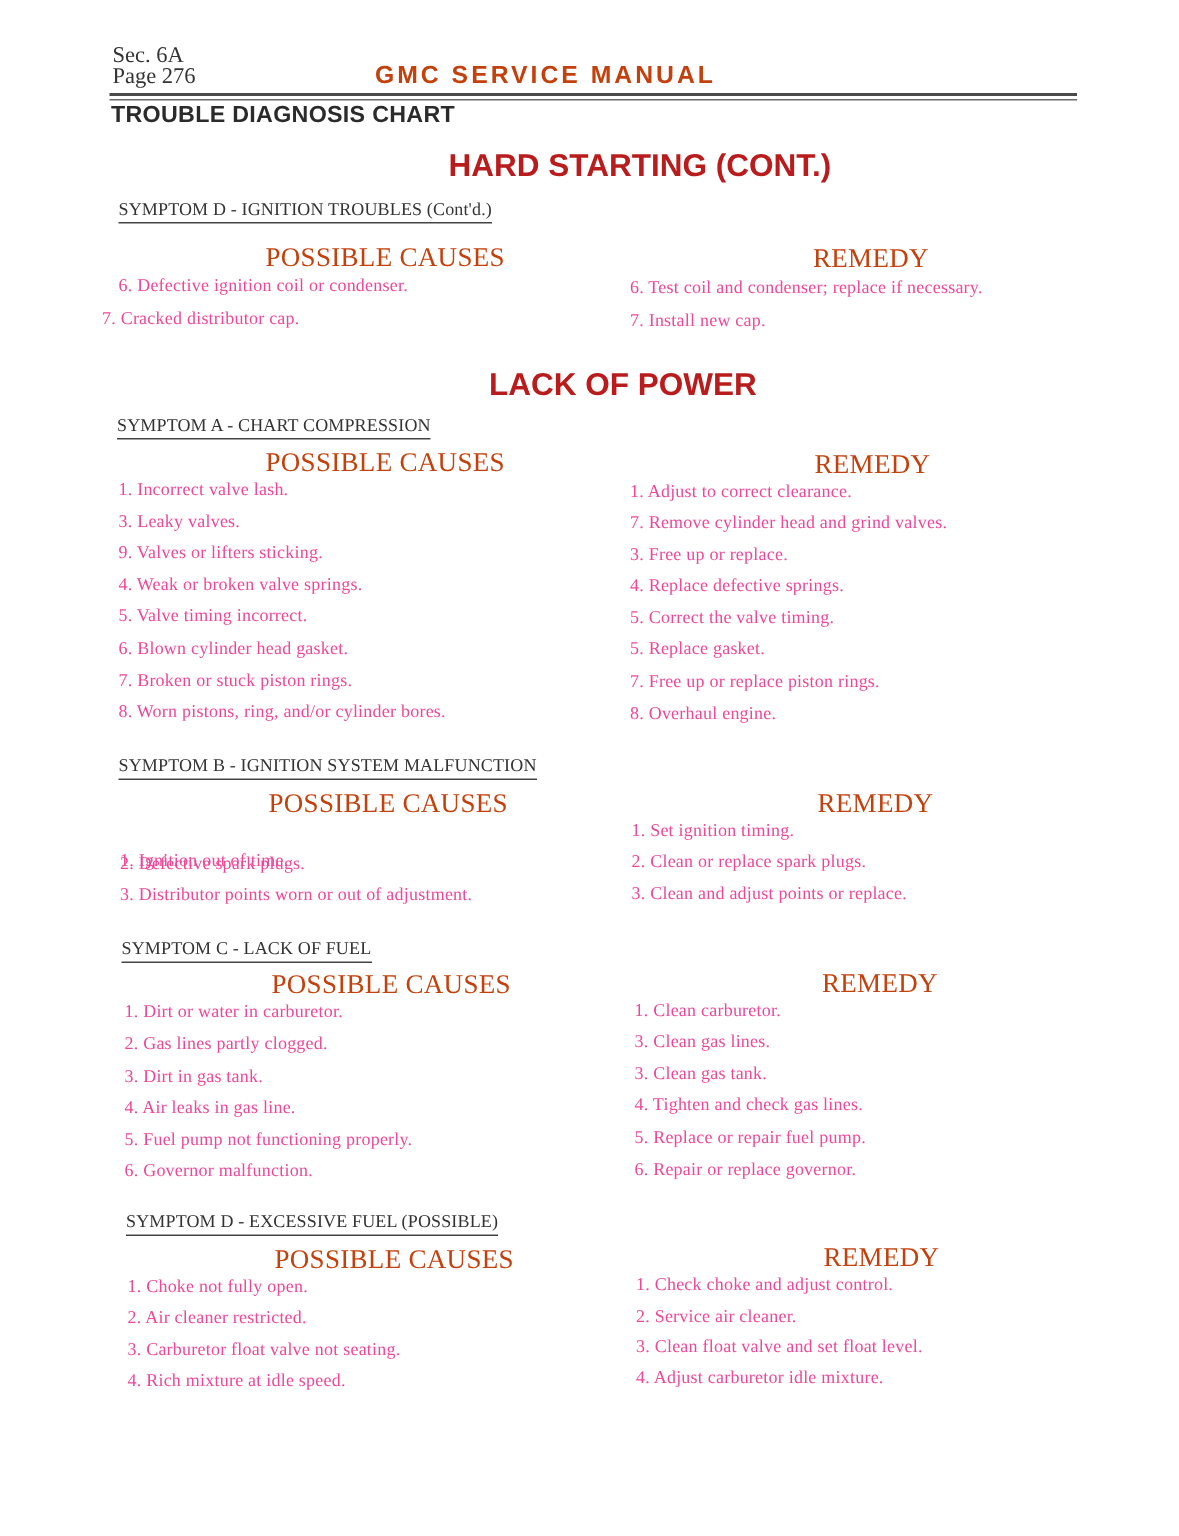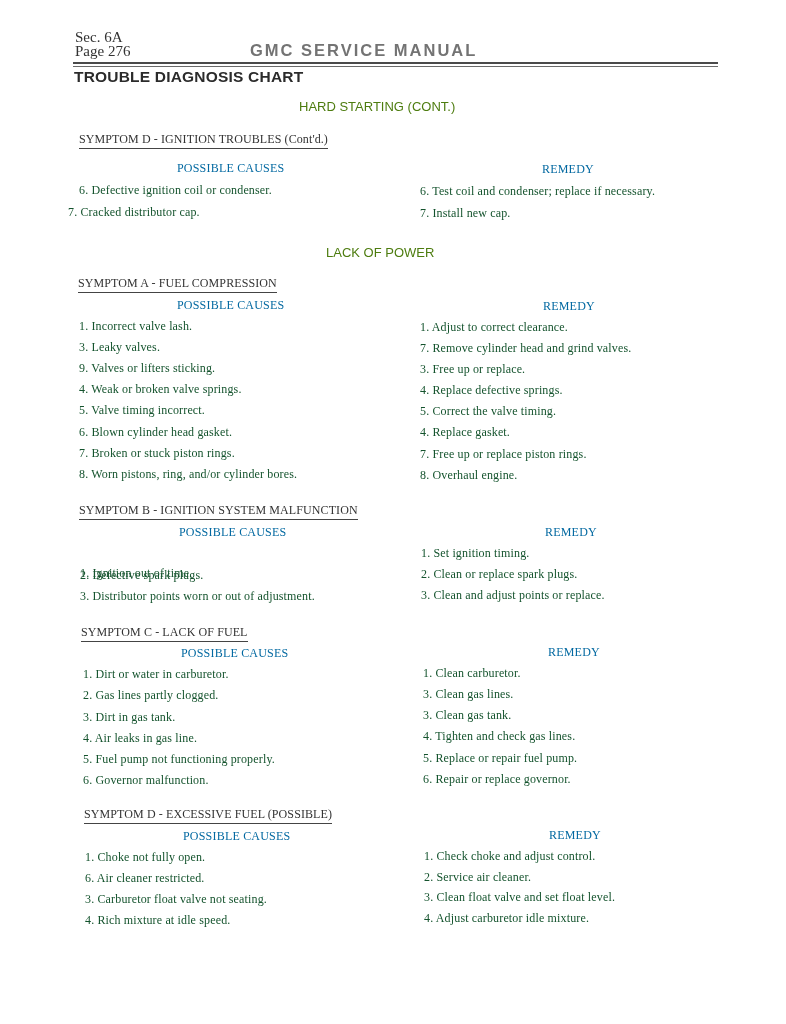--- a/index.html
+++ b/index.html
@@ -5,38 +5,38 @@
   html, body { margin: 0; padding: 0; }
   body {
     width: 786px; height: 1024px; background: #ffffff; position: relative;
     font-family: "Liberation Serif", "DejaVu Serif", serif; color: #2a2a2a;
     overflow: hidden;
   }
   .abs { position: absolute; }
   .sec { left: 75px; top: 31px; font-size: 15px; line-height: 13px; color: #333; }
   .manual-title {
     left: 250px; top: 41px; font-family: "Liberation Sans", "DejaVu Sans", sans-serif;
-    font-weight: bold; font-size: 16.5px; letter-spacing: 2px; color: #737373;
+    font-weight: bold; font-size: 16.5px; letter-spacing: 2px; color: #c2410c;
   }
   .rule1 { left: 73px; top: 62px; width: 645px; height: 2px; background: #4a4a4a; }
   .rule2 { left: 73px; top: 66px; width: 645px; height: 1px; background: #6a6a6a; }
   .chart-title {
     left: 74px; top: 68px; font-family: "Liberation Sans", "DejaVu Sans", sans-serif;
     font-weight: bold; font-size: 15.5px; color: #2b2b2b; letter-spacing: 0.2px;
   }
   .section-heading {
-    font-family: "Liberation Sans", "DejaVu Sans", sans-serif; font-weight: normal;
-    font-size: 13px; color: #4d7c0f; white-space: nowrap;
+    font-family: "Liberation Sans", "DejaVu Sans", sans-serif; font-weight: bold;
+    font-size: 21px; color: #b91c1c; white-space: nowrap;
   }
   .symptom {
     font-size: 12px; color: #333; white-space: nowrap;
     border-bottom: 1.5px solid #444; padding-bottom: 1px; letter-spacing: 0.1px;
   }
-  .col-head { font-size: 12px; color: #0369a1; white-space: nowrap; letter-spacing: 0.2px; }
-  .item { font-size: 12px; color: #14532d; white-space: nowrap; letter-spacing: 0.15px; }
+  .col-head { font-size: 18px; color: #c2410c; white-space: nowrap; letter-spacing: 0.2px; }
+  .item { font-size: 12px; color: #ec4899; white-space: nowrap; letter-spacing: 0.15px; }
 </style>
 </head>
 <body>
 
 <div class="abs sec">Sec. 6A</div>
 <div class="abs sec" style="top:45px">Page 276</div>
 <div class="abs manual-title">GMC SERVICE MANUAL</div>
 <div class="abs rule1"></div>
 <div class="abs rule2"></div>
 <div class="abs chart-title">TROUBLE DIAGNOSIS CHART</div>
@@ -46,35 +46,35 @@
 <div class="abs symptom" style="left:79px; top:132px">SYMPTOM D - IGNITION TROUBLES (Cont'd.)</div>
 <div class="abs col-head" style="left:177px; top:161px">POSSIBLE CAUSES</div>
 <div class="abs col-head" style="left:542px; top:162px">REMEDY</div>
 <div class="abs item" style="left:79px; top:183px">6. Defective ignition coil or condenser.</div>
 <div class="abs item" style="left:420px; top:184px">6. Test coil and condenser; replace if necessary.</div>
 <div class="abs item" style="left:68px; top:205px">7. Cracked distributor cap.</div>
 <div class="abs item" style="left:420px; top:206px">7. Install new cap.</div>
 
 <div class="abs section-heading" style="left:326px; top:245px">LACK OF POWER</div>
 
-<div class="abs symptom" style="left:78px; top:276px">SYMPTOM A - FUEL COMPRESSION</div>
+<div class="abs symptom" style="left:78px; top:276px">SYMPTOM A - CHART COMPRESSION</div>
 <div class="abs col-head" style="left:177px; top:298px">POSSIBLE CAUSES</div>
 <div class="abs col-head" style="left:543px; top:299px">REMEDY</div>
 <div class="abs item" style="left:79px; top:319px">1. Incorrect valve lash.</div>
 <div class="abs item" style="left:420px; top:320px">1. Adjust to correct clearance.</div>
 <div class="abs item" style="left:79px; top:340px">3. Leaky valves.</div>
 <div class="abs item" style="left:420px; top:341px">7. Remove cylinder head and grind valves.</div>
 <div class="abs item" style="left:79px; top:361px">9. Valves or lifters sticking.</div>
 <div class="abs item" style="left:420px; top:362px">3. Free up or replace.</div>
 <div class="abs item" style="left:79px; top:382px">4. Weak or broken valve springs.</div>
 <div class="abs item" style="left:420px; top:383px">4. Replace defective springs.</div>
 <div class="abs item" style="left:79px; top:403px">5. Valve timing incorrect.</div>
 <div class="abs item" style="left:420px; top:404px">5. Correct the valve timing.</div>
 <div class="abs item" style="left:79px; top:425px">6. Blown cylinder head gasket.</div>
-<div class="abs item" style="left:420px; top:425px">4. Replace gasket.</div>
+<div class="abs item" style="left:420px; top:425px">5. Replace gasket.</div>
 <div class="abs item" style="left:79px; top:446px">7. Broken or stuck piston rings.</div>
 <div class="abs item" style="left:420px; top:447px">7. Free up or replace piston rings.</div>
 <div class="abs item" style="left:79px; top:467px">8. Worn pistons, ring, and/or cylinder bores.</div>
 <div class="abs item" style="left:420px; top:468px">8. Overhaul engine.</div>
 
 <div class="abs symptom" style="left:79px; top:503px">SYMPTOM B - IGNITION SYSTEM MALFUNCTION</div>
 <div class="abs col-head" style="left:179px; top:525px">POSSIBLE CAUSES</div>
 <div class="abs col-head" style="left:545px; top:525px">REMEDY</div>
 <div class="abs item" style="left:80px; top:566px">1. Ignition out of time.</div>
 <div class="abs item" style="left:421px; top:546px">1. Set ignition timing.</div>
@@ -97,18 +97,18 @@
 <div class="abs item" style="left:83px; top:752px">5. Fuel pump not functioning properly.</div>
 <div class="abs item" style="left:423px; top:751px">5. Replace or repair fuel pump.</div>
 <div class="abs item" style="left:83px; top:773px">6. Governor malfunction.</div>
 <div class="abs item" style="left:423px; top:772px">6. Repair or replace governor.</div>
 
 <div class="abs symptom" style="left:84px; top:807px">SYMPTOM D - EXCESSIVE FUEL (POSSIBLE)</div>
 <div class="abs col-head" style="left:183px; top:829px">POSSIBLE CAUSES</div>
 <div class="abs col-head" style="left:549px; top:828px">REMEDY</div>
 <div class="abs item" style="left:85px; top:850px">1. Choke not fully open.</div>
 <div class="abs item" style="left:424px; top:849px">1. Check choke and adjust control.</div>
-<div class="abs item" style="left:85px; top:871px">6. Air cleaner restricted.</div>
+<div class="abs item" style="left:85px; top:871px">2. Air cleaner restricted.</div>
 <div class="abs item" style="left:424px; top:870px">2. Service air cleaner.</div>
 <div class="abs item" style="left:85px; top:892px">3. Carburetor float valve not seating.</div>
 <div class="abs item" style="left:424px; top:890px">3. Clean float valve and set float level.</div>
 <div class="abs item" style="left:85px; top:913px">4. Rich mixture at idle speed.</div>
 <div class="abs item" style="left:424px; top:911px">4. Adjust carburetor idle mixture.</div>
 
 </body></html>

